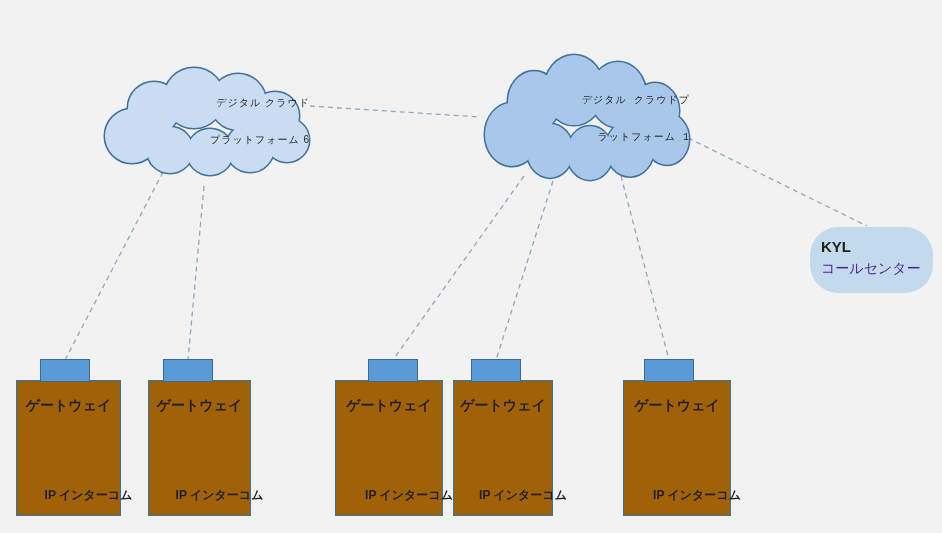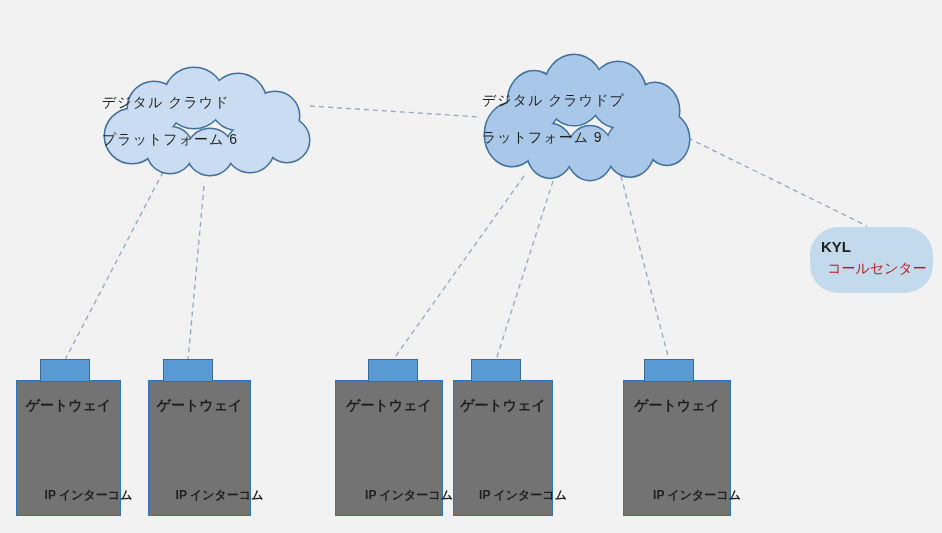--- a/index.html
+++ b/index.html
@@ -9,32 +9,32 @@
     width: 942px;
     height: 533px;
     background: #f2f2f2;
     overflow: hidden;
   }
   #diagram-svg { position: absolute; left: 0; top: 0; }
 
   .cloud-label {
     position: absolute;
     width: 208px;
-    text-align: left;
-    font-size: 14px;
+    text-align: right;
+    font-size: 10px;
     line-height: 37px;
     color: #1f1f1f;
     letter-spacing: 1px;
     pointer-events: none;
   }
   .cloud-label span { display: block; }
 
   .gw-box {
     position: absolute;
-    background: #737373;
+    background: #a16207;
     border: 1px solid #2e75b6;
     box-sizing: border-box;
   }
   .gw-tab {
     position: absolute;
     width: 50px;
     height: 23px;
     background: #5b9bd5;
     border: 1px solid #3a6a96;
     box-sizing: border-box;
@@ -66,21 +66,21 @@
     left: 810px;
     top: 227px;
     width: 123px;
     height: 66px;
     background: #c3d9ec;
     padding: 10px 0 0 11px;
     box-sizing: border-box;
     border-radius: 28px;
   }
   .kyl-title { font-size: 15px; font-weight: 700; color: #1f1f1f; line-height: 20px; }
-  .kyl-sub { font-size: 14px; color: #b91c1c; line-height: 22px; text-align: center; }
+  .kyl-sub { font-size: 14px; color: #4c1d95; line-height: 22px; }
 </style>
 </head>
 <body>
 
 <div id="canvas">
 
   <svg id="diagram-svg" width="942" height="533" viewBox="0 0 942 533">
     <defs>
       <g id="cloud">
         <circle cx="30" cy="68" r="27" vector-effect="non-scaling-stroke"></circle>
@@ -113,23 +113,23 @@
     <g transform="translate(482,55) scale(1,1.168)">
       <use href="#cloud" fill="none" stroke-width="3" stroke="#41719c"></use>
       <use href="#cloud" stroke="none" fill="#a9c8e9"></use>
     </g>
   </svg>
 
   <div class="cloud-label" style="left:102px; top:84px;">
     <span>デジタル クラウド</span>
     <span>プラットフォーム 6</span>
   </div>
-  <div class="cloud-label" style="left:482px; top:82px;">
+  <div class="cloud-label" style="left:482px; top:82px;font-family:Liberation Mono, monospace;">
     <span>デジタル クラウドプ</span>
-    <span>ラットフォーム 9</span>
+    <span>ラットフォーム 1</span>
   </div>
 
   <div class="gw-box" style="left:16px; top:380px; width:105px; height:136px;">
     <div class="gw-title">ゲートウェイ</div>
     <div class="gw-sub">IP インターコム</div>
   </div>
   <div class="gw-tab" style="left:40px; top:359px;"></div>
 
   <div class="gw-box" style="left:148px; top:380px; width:103px; height:136px;">
     <div class="gw-title">ゲートウェイ</div>

